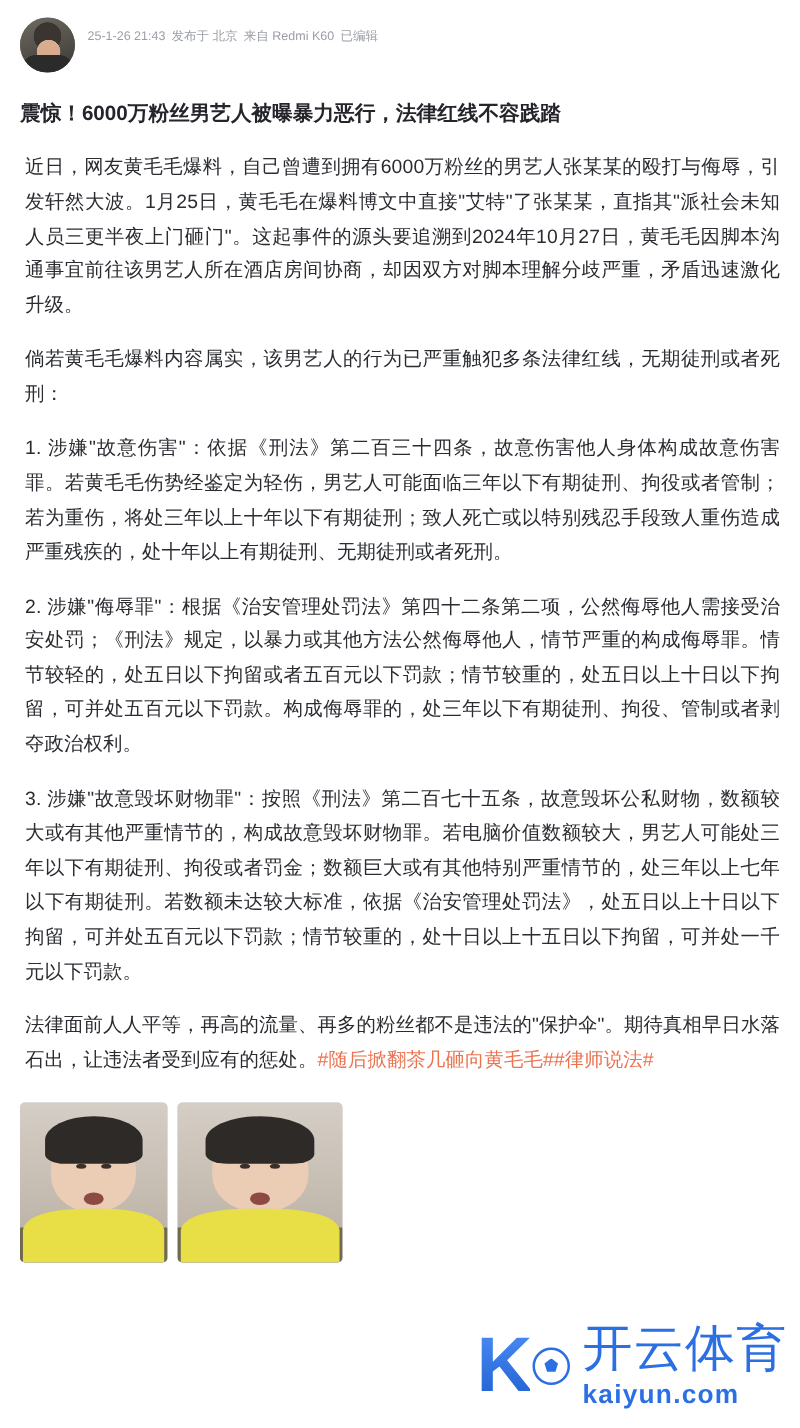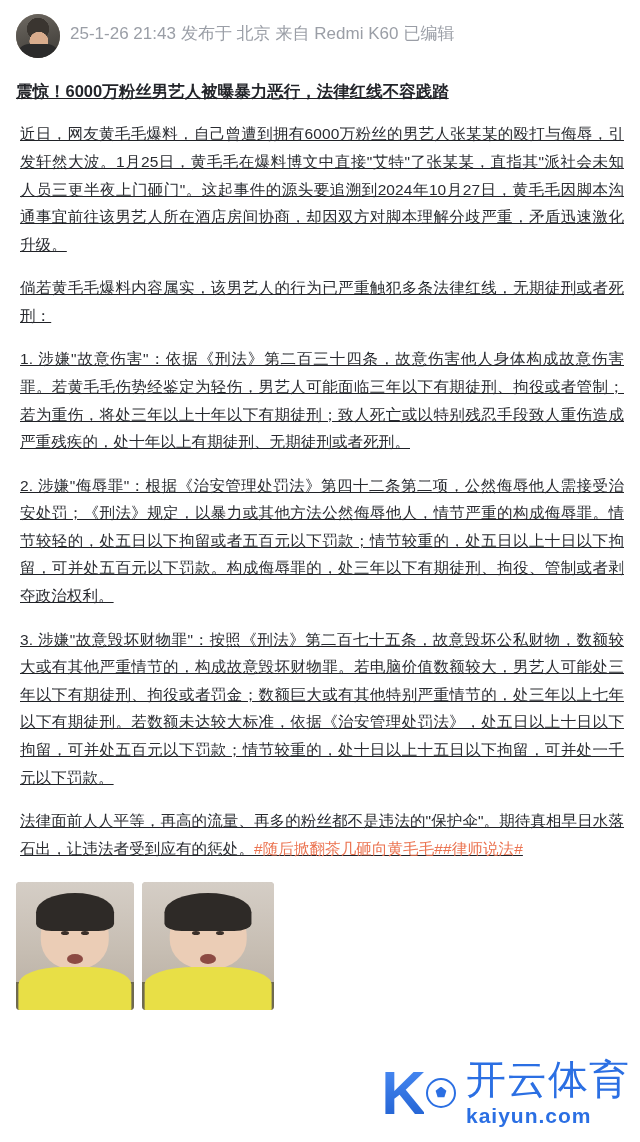--- a/index.html
+++ b/index.html
@@ -69,32 +69,31 @@
     background: #ffb200;
     color: #fff;
     font-size: 9px;
     line-height: 15px;
     text-align: center;
     font-weight: 700;
     display: inline-block;
   }
   .meta-row {
     margin-top: 9px;
-    font-size: 17px;
+    font-size: 10px;
     color: #9a9ea6;
     line-height: 1.2;
     white-space: nowrap;
   }
   .meta-row .sep { display: inline-block; width: 5px; }
 
   
   .content {
     padding: 4px 16px 0 16px;
     color: #1f2126;
-    text-decoration: underline;
   }
   .post-title {
     font-size: 16.5px;
     line-height: 1.6;
     font-weight: 700;
     color: #23252a;
     margin: 10px 0 16px 0;
   }
   p.para {
     font-size: 15.5px;

